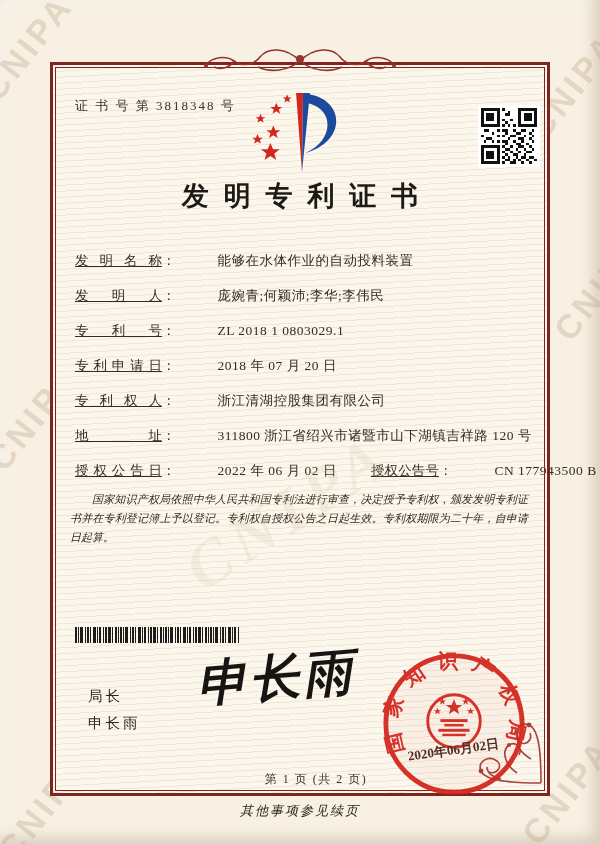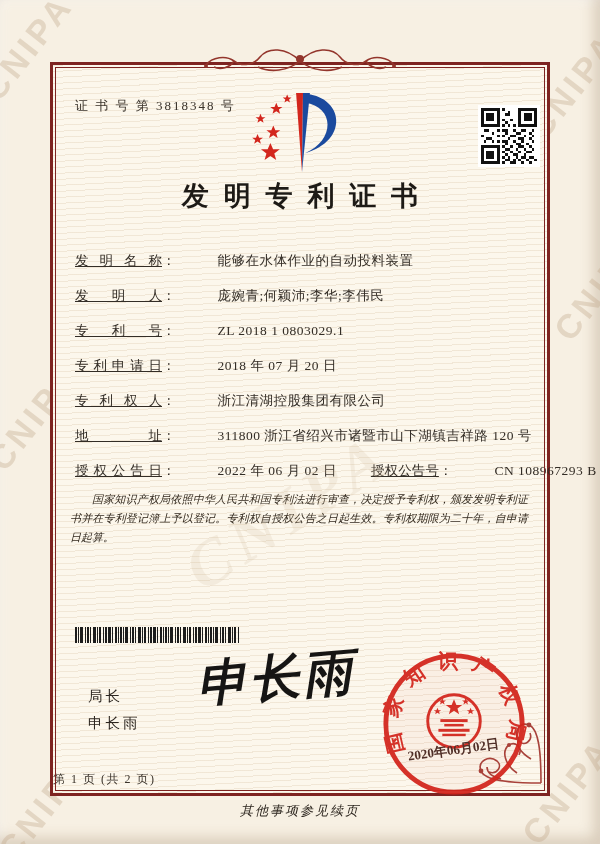--- a/index.html
+++ b/index.html
@@ -47,21 +47,21 @@
          font-style:italic;color:#332a1f;text-align:justify;}
   .paras p{margin:0 0 2px 0;text-indent:2em;}
   .barcode{left:22px;top:562px;width:165px;height:16px;}
   .director{left:35px;top:618px;font-size:14.5px;letter-spacing:3px;line-height:27px;color:#2c2620;}
   .signature{
     left:108px;top:580px;width:230px;text-align:center;
     font-size:50px;font-style:italic;font-weight:700;letter-spacing:3px;
     color:#161514;transform:rotate(-5deg);font-family:"DejaVu Serif",serif;z-index:5;
   }
   .seal{left:328px;top:586px;width:146px;height:146px;z-index:6;opacity:0.94;}
-  .pageinfo{left:0;top:706px;width:100%;font-size:12px;letter-spacing:1.5px;color:#3a332b;}
+  .pageinfo{left:0;top:706px;width:100%;text-align:center;font-size:12px;letter-spacing:1.5px;color:#3a332b;padding-left:16px;}
   .footnote{position:absolute;left:0;top:802px;width:100%;text-align:center;
             font-size:13px;font-style:italic;letter-spacing:2px;color:#2e2720;}
   .ornament-top{position:absolute;left:190px;top:44px;width:220px;height:34px;z-index:4;}
   .flourish{left:404px;top:630px;width:88px;height:92px;z-index:2;}
 </style>
 </head>
 <body>
 
 <div id="page">
 
@@ -210,21 +210,21 @@
     <div class="abs frow" style="top:292px">
       <span class="f-label">专利申请日</span><span class="f-colon">：</span><span class="f-value">2018 年 07 月 20 日</span>
     </div>
     <div class="abs frow" style="top:327px">
       <span class="f-label">专利权人</span><span class="f-colon">：</span><span class="f-value">浙江清湖控股集团有限公司</span>
     </div>
     <div class="abs frow" style="top:362px">
       <span class="f-label">地址</span><span class="f-colon">：</span><span class="f-value">311800 浙江省绍兴市诸暨市山下湖镇吉祥路 120 号</span>
     </div>
     <div class="abs frow" style="top:397px">
-      <span class="f-label">授权公告日</span><span class="f-colon">：</span><span class="f-value">2022 年 06 月 02 日</span><span class="pair2"><span class="f-label narrow">授权公告号</span><span class="f-colon">：</span><span class="f-value">CN 108967293 B</span></span>
+      <span class="f-label">授权公告日</span><span class="f-colon">：</span><span class="f-value">2022 年 06 月 02 日</span><span class="pair2"><span class="f-label narrow">授权公告号</span><span class="f-colon">：</span><span class="f-value">CN 177943500 B</span></span>
     </div>
 
     <div class="abs paras">
       <p>国家知识产权局依照中华人民共和国专利法进行审查，决定授予专利权，颁发发明专利证书并在专利登记簿上予以登记。专利权自授权公告之日起生效。专利权期限为二十年，自申请日起算。</p>
     </div>
 
     <svg class="abs barcode" viewBox="0 0 165 16" preserveAspectRatio="none">
       <line x1="0" y1="8" x2="165" y2="8" stroke="#1c1c1c" stroke-width="16" stroke-dasharray="2 1 1 1 3 2 1 1 2 1 1 2 3 1 1 1 2 2 1 1 2 1 3 1 1 2 2 1 1 1"></line>
     </svg>
 

